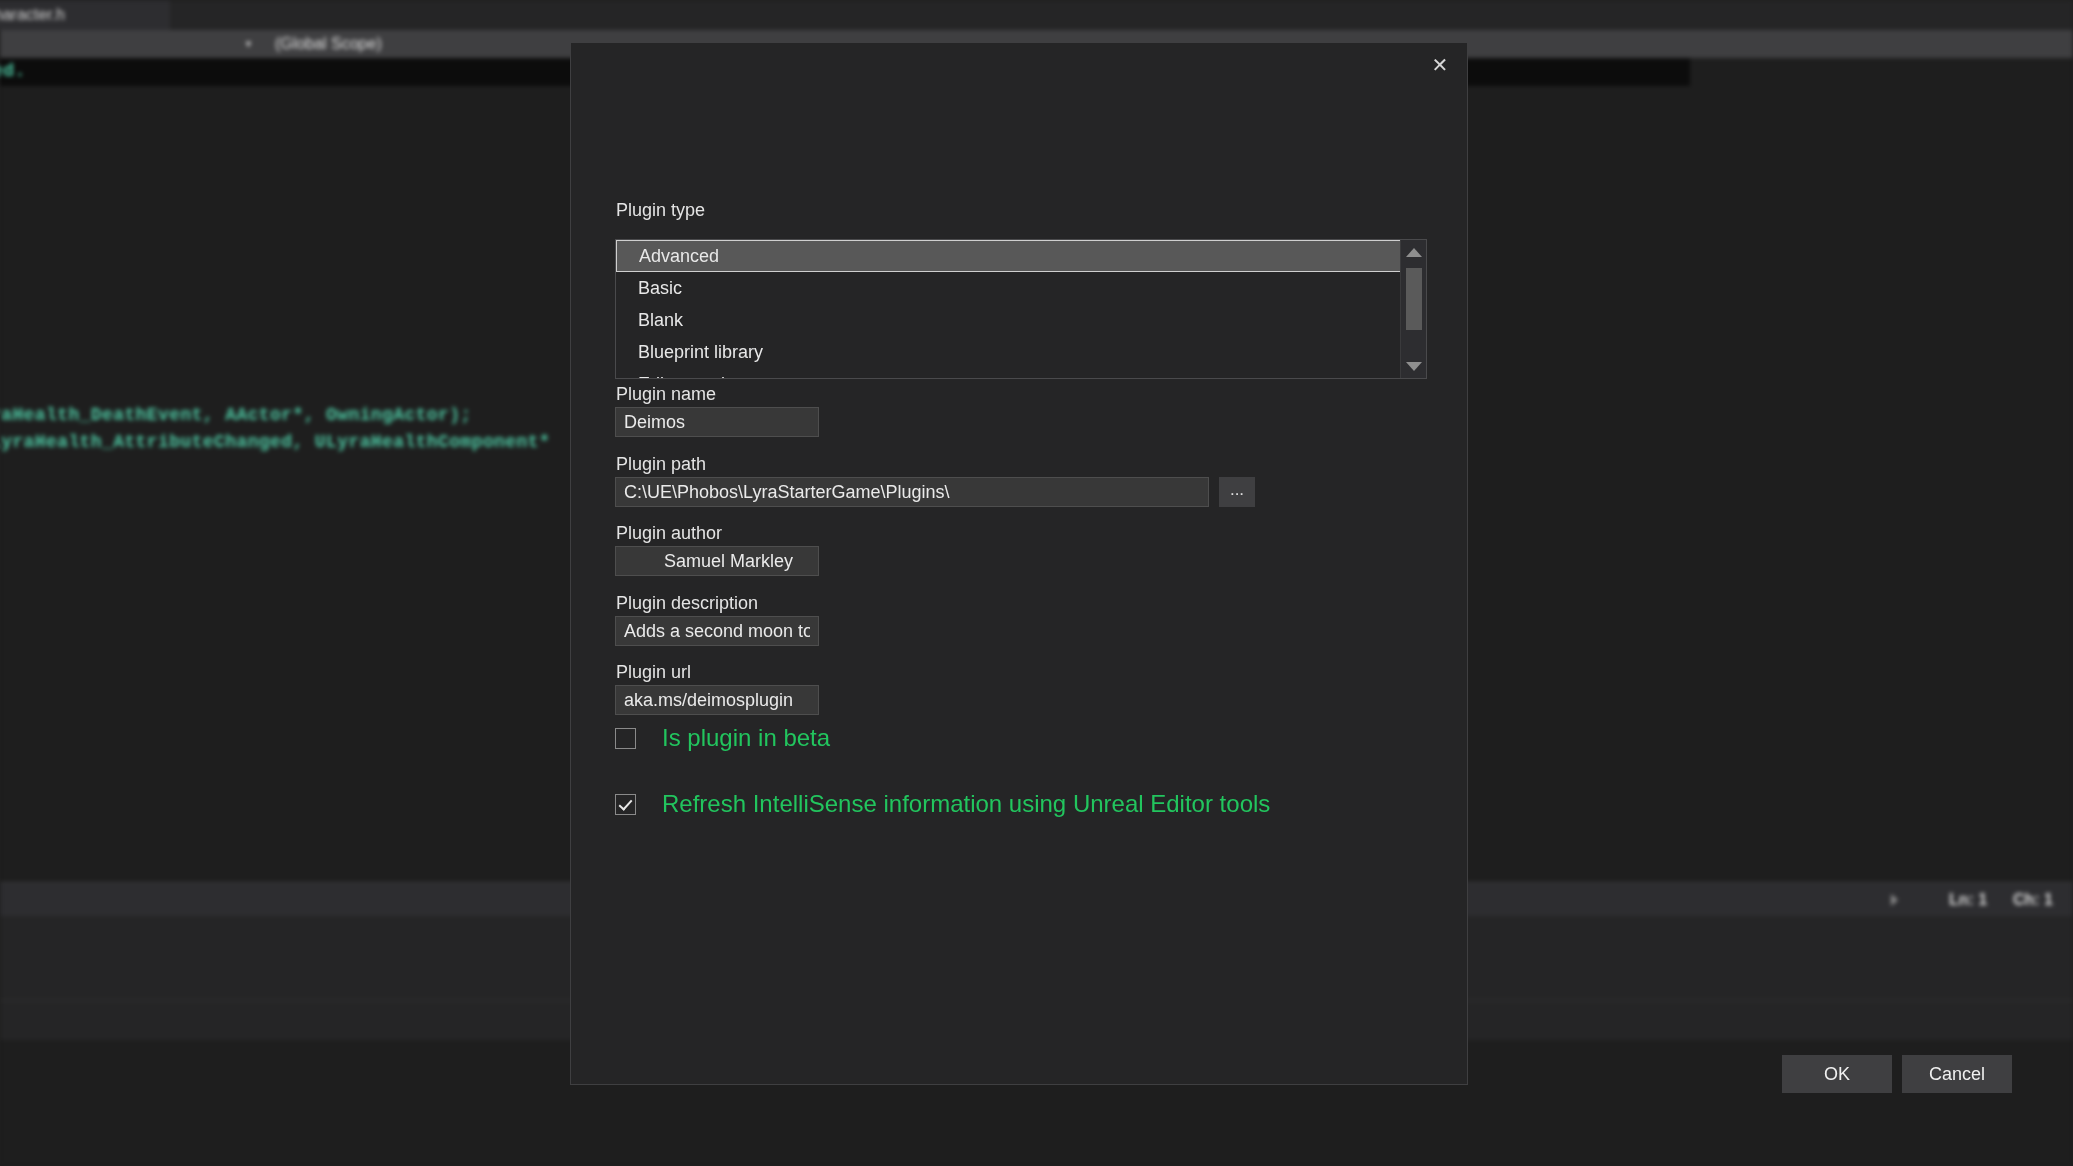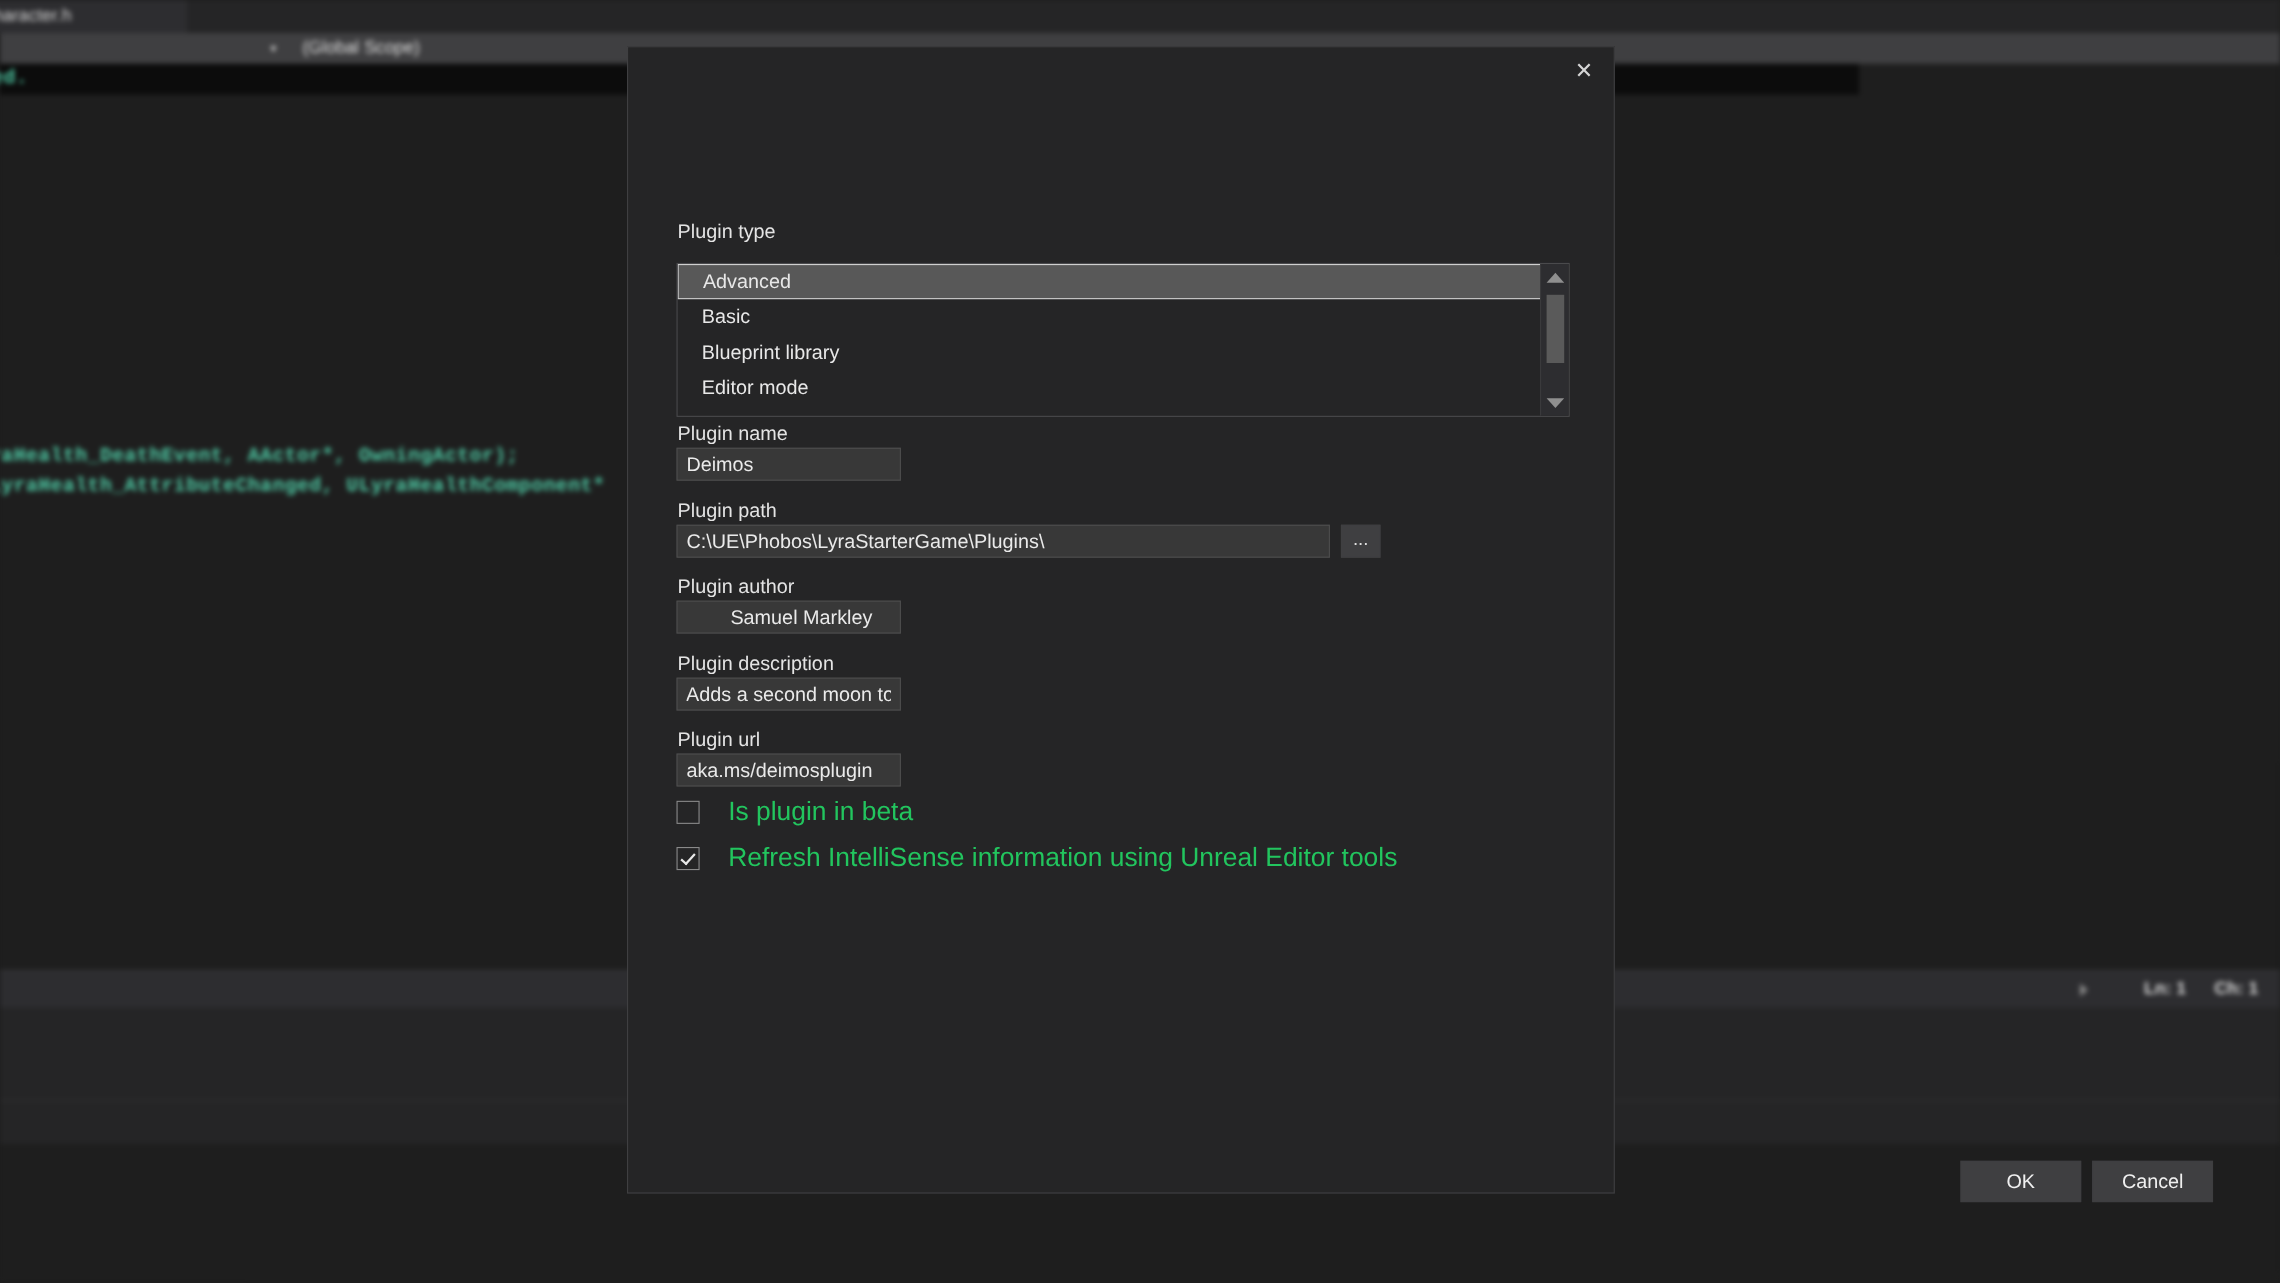--- a/index.html
+++ b/index.html
@@ -361,20 +361,21 @@
 
   <div class="dlg-close">✕</div>
 
 
   <div class="field-label" style="top:157px;">Plugin type</div>
 
   <div id="plugin-type-listbox">
     <div class="lb-inner">
       <div class="lb-item selected">Advanced</div>
       <div class="lb-item">Basic</div>
+      <div class="lb-item">Blank</div>
       <div class="lb-item">Blueprint library</div>
       <div class="lb-item">Editor mode</div>
 
     </div>
     <div class="lb-scrollbar">
       <div class="sb-arrow up">
           <i></i>
         </div>
       <div class="sb-thumb"></div>
       <div class="sb-arrow down">
@@ -397,20 +398,20 @@
   <input class="text-input" style="left: 44px; top: 573px; width: 204px; height: 30px;" value="Adds a second moon to your sy">
 
   <div class="field-label" style="top:619px;">Plugin url</div>
   <input class="text-input" style="left: 44px; top: 642px; width: 204px; height: 30px;" value="aka.ms/deimosplugin">
 
   <div class="cb-row" style="top:681px;">
     <span class="cb-box"></span>
     <span class="cb-label">Is plugin in beta</span>
   </div>
 
-  <div class="cb-row" style="top:723px;">
+  <div class="cb-row" style="top:747px;">
     <span class="cb-box checked"></span>
     <span class="cb-label">Refresh IntelliSense information using Unreal Editor tools</span>
   </div>
 
   <button id="ok-button" class="dlg-btn">OK</button>
   <button id="cancel-button" class="dlg-btn">Cancel</button>
 </div>
 
 </body></html>

